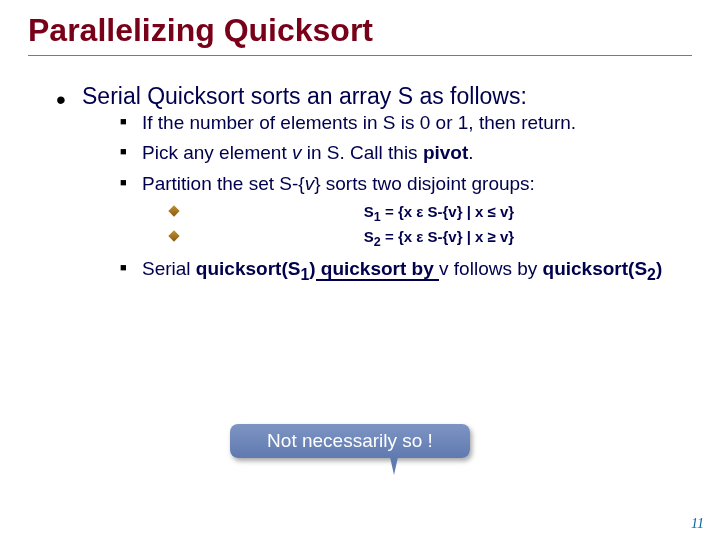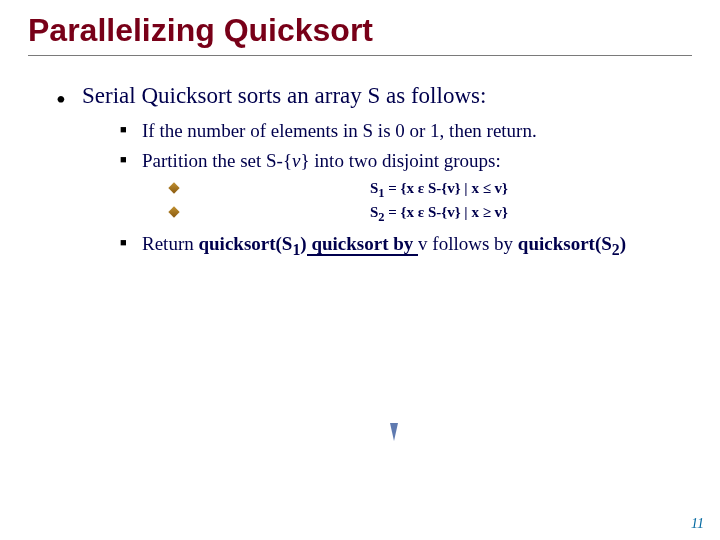--- a/index.html
+++ b/index.html
@@ -2,23 +2,23 @@
 <html><head>
 <meta charset="utf-8">
 <style>
   * { margin: 0; padding: 0; box-sizing: border-box; }
   html, body { width: 720px; height: 540px; overflow: hidden; font-family: Verdana, Geneva, sans-serif; background: #fff; color: #000; }
   .slide { width: 720px; height: 540px; position: relative; padding: 12px 28px 18px 28px; }
   .title { font-size: 32px; font-weight: 700; color: #780018; margin-bottom: 6px; }
   .hr { width: 100%; height: 1px; background: #7a7a7a; margin-bottom: 26px; }
   .content { padding-left: 28px; }
   .b-dot { list-style: none; }
-  .b-dot > li { position: relative; padding-left: 26px; font-size: 23px; color: #00004d; line-height: 1.25; margin-bottom: 12px; font-family: Liberation Serif, serif; }
+  .b-dot > li { position: relative; padding-left: 26px; font-size: 23px; color: #00004d; line-height: 1.25; margin-bottom: 12px; }
   .b-dot > li::before { content: "•"; position: absolute; left: 0; top: 0; font-size: 28px; color: #000; }
-  .b-sq { list-style: none; padding-left: 38px; margin-top: 8px; }
+  .b-sq { list-style: none; padding-left: 38px; }
   .b-sq > li { position: relative; padding-left: 22px; font-size: 19px; color: #00004d; line-height: 1.3; margin-bottom: 6px; }
   .b-sq > li::before { content: "■"; position: absolute; left: 0; top: 3px; font-size: 11px; color: #000; }
   .b-dia { list-style: none; padding-left: 26px; margin-top: 4px; }
   .b-dia > li { position: relative; padding-left: 18px; font-size: 15px; font-weight: 700; color: #00004d; line-height: 1.45; text-align: center; }
   .b-dia > li::before { content: ""; position: absolute; left: 2px; top: 6px; width: 8px; height: 8px; background: linear-gradient(135deg, #c09030 0%, #8a5a10 100%); transform: rotate(45deg); }
   .italic { font-style: italic; }
   .bold { font-weight: 700; }
   .callout-wrap { position: absolute; left: 230px; top: 424px; width: 240px; }
   .callout { background: linear-gradient(#7e95c3, #5f7ab0); color: #fff; font-size: 19px; text-align: center; padding: 6px 14px; border-radius: 8px; box-shadow: 2px 3px 5px rgba(0,0,0,0.35); }
   .callout-arrow { width: 0; height: 0; margin: 0 auto; border-left: 4px solid transparent; border-right: 4px solid transparent; border-top: 18px solid #5f7ab0; margin-top: -1px; margin-left: 160px; }
@@ -31,36 +31,40 @@
   <div class="title">Parallelizing Quicksort</div>
   <div class="hr"></div>
 
   <div class="content">
     <ul class="b-dot">
       <li>
         <span>Serial Quicksort sorts an array S as follows:</span>
         <ul class="b-sq">
           <li>If the number of elements in S is 0 or 1, then return.</li>
           <li>
-            <span>Partition the set S-{</span><span class="italic">v</span><span>} into two disjoint groups:</span>
+            <span>Pick any element </span><span class="italic">v </span><span>in S. Call this </span><span class="bold">pivot</span><span>.</span>
+          </li>
+          <li>
+            <span>Partition the set S-{</span><span class="italic">v</span><span>} sorts two disjoint groups:</span>
             <ul class="b-dia">
               <li>
                 <span>S</span><sub>1</sub><span> = {x ε S-{v} | x ≤ v}</span>
               </li>
               <li>
                 <span>S</span><sub>2</sub><span> = {x ε S-{v} | x ≥ v}</span>
               </li>
             </ul>
           </li>
           <li>
-            <span>Return </span><span class="bold"><span>quicksort(S</span><sub>1</sub><span>)</span></span><span class="bold" style="border-bottom:2px solid #00004d;"> quicksort by </span><span>v follows by </span><span class="bold"><span>quicksort(S</span><sub>2</sub><span>)</span></span>
+            <span>Serial </span><span class="bold"><span>quicksort(S</span><sub>1</sub><span>)</span></span><span class="bold" style="border-bottom:2px solid #00004d;"> quicksort by </span><span>v follows by </span><span class="bold"><span>quicksort(S</span><sub>2</sub><span>)</span></span>
           </li>
         </ul>
       </li>
     </ul>
   </div>
 
   <div class="callout-wrap">
+    <div class="callout">Not necessarily so !</div>
     <div class="callout-arrow"></div>
   </div>
 
   <div class="pagenum">11</div>
 </div>
 
 </body></html>

